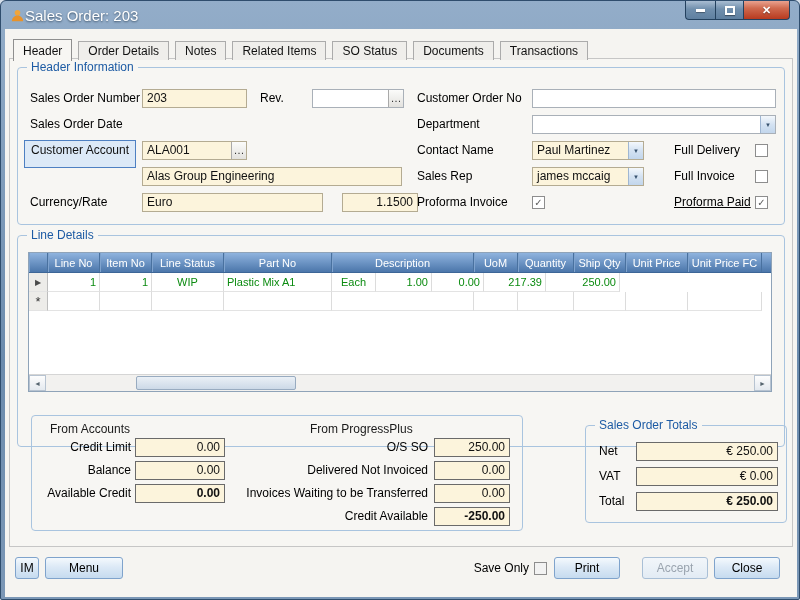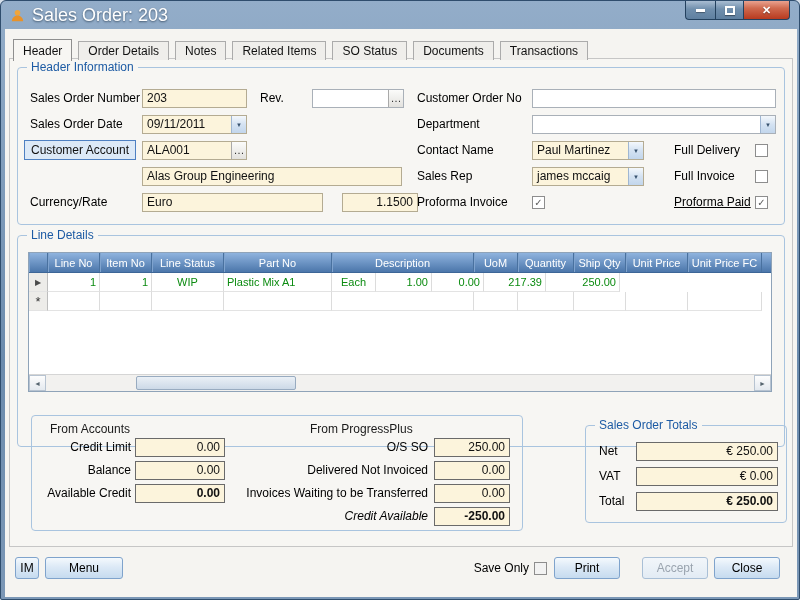--- a/index.html
+++ b/index.html
@@ -5,21 +5,21 @@
   html,body{margin:0;padding:0;}
   *{box-sizing:border-box;}
   body{font-family:"Liberation Sans",sans-serif;font-size:12px;color:#111;background:#D6DFEA;}
 
   .window{position:relative;width:800px;height:600px;overflow:hidden;
     background:linear-gradient(#93ADC9,#6B8BAD 60%,#7B97B6);
     border:1px solid #2F4D6D;border-radius:6px 6px 2px 2px;}
 
   .titlebar{position:absolute;left:0;top:0;width:100%;height:28px;display:flex;align-items:center;}
   .app-icon{margin-left:9px;width:15px;height:15px;flex:0 0 15px;}
-  .titlebar .title{margin-left:7px;color:#fff;font-size:18px;text-shadow:0 1px 2px rgba(20,40,60,.65);}
+  .titlebar .title{color:#fff;font-size:15px;text-shadow:0 1px 2px rgba(20,40,60,.65);}
   .winbtns{position:absolute;top:0;right:9px;display:flex;}
   .winbtn{height:19px;border:1px solid #24415E;border-top:none;display:flex;align-items:center;justify-content:center;
     background:linear-gradient(#A9BDD2,#708FAD 45%,#5F80A0);cursor:default;}
   .winbtn.min{width:30px;border-radius:0 0 0 4px;border-right:none;}
   .winbtn.max{width:29px;}
   .winbtn.close{width:46px;border-radius:0 0 4px 0;border-left:none;color:#fff;font-size:11px;font-weight:bold;
     background:linear-gradient(#E9A28F,#CF6A4F 40%,#B83A1F);text-shadow:0 1px 1px rgba(0,0,0,.4);}
   .glyph-min{width:9px;height:3px;background:#fff;box-shadow:0 1px 1px rgba(0,0,0,.35);}
   .glyph-max{width:10px;height:9px;border:2px solid #fff;box-shadow:0 1px 1px rgba(0,0,0,.35);}
 
@@ -35,21 +35,21 @@
 
   .lbl{position:absolute;line-height:19px;white-space:nowrap;color:#000;}
   .field{position:absolute;height:19px;background:#FCF4DC;border:1px solid #B4AB92;padding:0 4px;line-height:16px;overflow:hidden;white-space:nowrap;}
   .field.white{background:#FFF;border-color:#A9B0B8;}
   .field.num{text-align:right;}
   .field.hasbtn{padding-right:18px;}
   .field .dd{position:absolute;right:0;top:0;width:15px;height:17px;display:flex;align-items:center;justify-content:center;
     background:linear-gradient(#F4F8FC,#D4E2F2 50%,#C2D6EC);border-left:1px solid #9FB6D2;font-size:6px;color:#39536F;}
   .field .ell{font-size:11px;line-height:9px;color:#333;background:linear-gradient(#FBFBFA,#E3E2DE);border-left:1px solid #A9A9A9;}
   .checkbox{position:absolute;width:13px;height:13px;background:#fff;border:1px solid #8D8D8D;font-size:10px;line-height:11px;text-align:center;color:#5E5E5E;}
-  .btnlike{position:absolute;height:20px;background:#DCE9F7;border:1px solid #4E80C2;line-height:18px;text-align:center;}
+  .btnlike{position:absolute;height:28px;background:#DCE9F7;border:1px solid #4E80C2;line-height:18px;text-align:center;}
 
   
   .grid{position:absolute;left:10px;top:16px;width:744px;height:140px;border:1px solid #8FA3B8;background:#fff;display:flex;flex-direction:column;}
   .ghdr{display:flex;flex:0 0 20px;height:20px;color:#fff;font-size:11px;
     background:linear-gradient(#8FB3DE,#557FB2 85%,#4C77AB);border-bottom:1px solid #3D6697;}
   .gcell{flex:0 0 auto;display:flex;align-items:center;padding:0 3px;overflow:hidden;white-space:nowrap;}
   .ghdr .gcell{justify-content:center;border-right:1px solid #49719F;box-shadow:inset 1px 0 0 #7FA3CE;}
   .grow{display:flex;flex:0 0 19px;height:19px;font-size:11px;color:#0B8B10;}
   .grow .gcell{border-right:1px solid #DCDCDC;border-bottom:1px solid #E3E3E3;}
   .grow .sel{background:#EDECE9;border-right:1px solid #BDBDBD;color:#4A4A4A;justify-content:center;font-size:8px;}
@@ -123,24 +123,20 @@
     <div class="field white hasbtn" style="left:294px;top:21px;width:92px;">
       <span></span>
       <div class="dd ell">…</div>
     </div>
     <span class="lbl" style="left:399px;top:21px;">Customer Order No</span>
     <div class="field white" style="left:514px;top:21px;width:244px;">
       <span></span>
     </div>
 
     <span class="lbl" style="left:12px;top:47px;">Sales Order Date</span>
-    <div class="field hasbtn" style="left:124px;top:47px;width:105px;">
-      <span>09/11/2011</span>
-      <div class="dd">▼</div>
-    </div>
     <span class="lbl" style="left:399px;top:47px;">Department</span>
     <div class="field white hasbtn" style="left:514px;top:47px;width:244px;">
       <span></span>
       <div class="dd">▼</div>
     </div>
 
     <div class="btnlike" style="left:6px;top:72px;width:112px;">Customer Account</div>
     <div class="field hasbtn" style="left:124px;top:73px;width:105px;">
       <span>ALA001</span>
       <div class="dd ell">…</div>
@@ -241,21 +237,21 @@
     <div class="afield" style="left:103px;top:45px;width:90px;"><span>0.00</span></div>
     <span class="lbl r" style="left:0;top:68px;width:99px;">Available Credit</span>
     <div class="afield b" style="left:103px;top:68px;width:90px;"><span>0.00</span></div>
 
     <span class="lbl r" style="right:94px;top:22px;">O/S SO</span>
     <div class="afield" style="left:402px;top:22px;width:76px;"><span>250.00</span></div>
     <span class="lbl r" style="right:94px;top:45px;">Delivered Not Invoiced</span>
     <div class="afield" style="left:402px;top:45px;width:76px;"><span>0.00</span></div>
     <span class="lbl r" style="right:94px;top:68px;">Invoices Waiting to be Transferred</span>
     <div class="afield" style="left:402px;top:68px;width:76px;"><span>0.00</span></div>
-    <span class="lbl r" style="right:94px;top:91px;font-style:italic;">Credit Available</span>
+    <span class="lbl r" style="right:94px;top:91px;">Credit Available</span>
     <div class="afield b" style="left:402px;top:91px;width:76px;"><span>-250.00</span></div>
   </div>
 
   <div class="groupbox" style="left:584px;top:424px;width:202px;height:98px;">
     <span class="gb-title">Sales Order Totals</span>
     <span class="lbl" style="left:13px;top:16px;">Net</span>
     <div class="afield" style="left:50px;top:16px;width:142px;"><span>€ 250.00</span></div>
     <span class="lbl" style="left:13px;top:41px;">VAT</span>
     <div class="afield" style="left:50px;top:41px;width:142px;"><span>€ 0.00</span></div>
     <span class="lbl" style="left:13px;top:66px;">Total</span>

